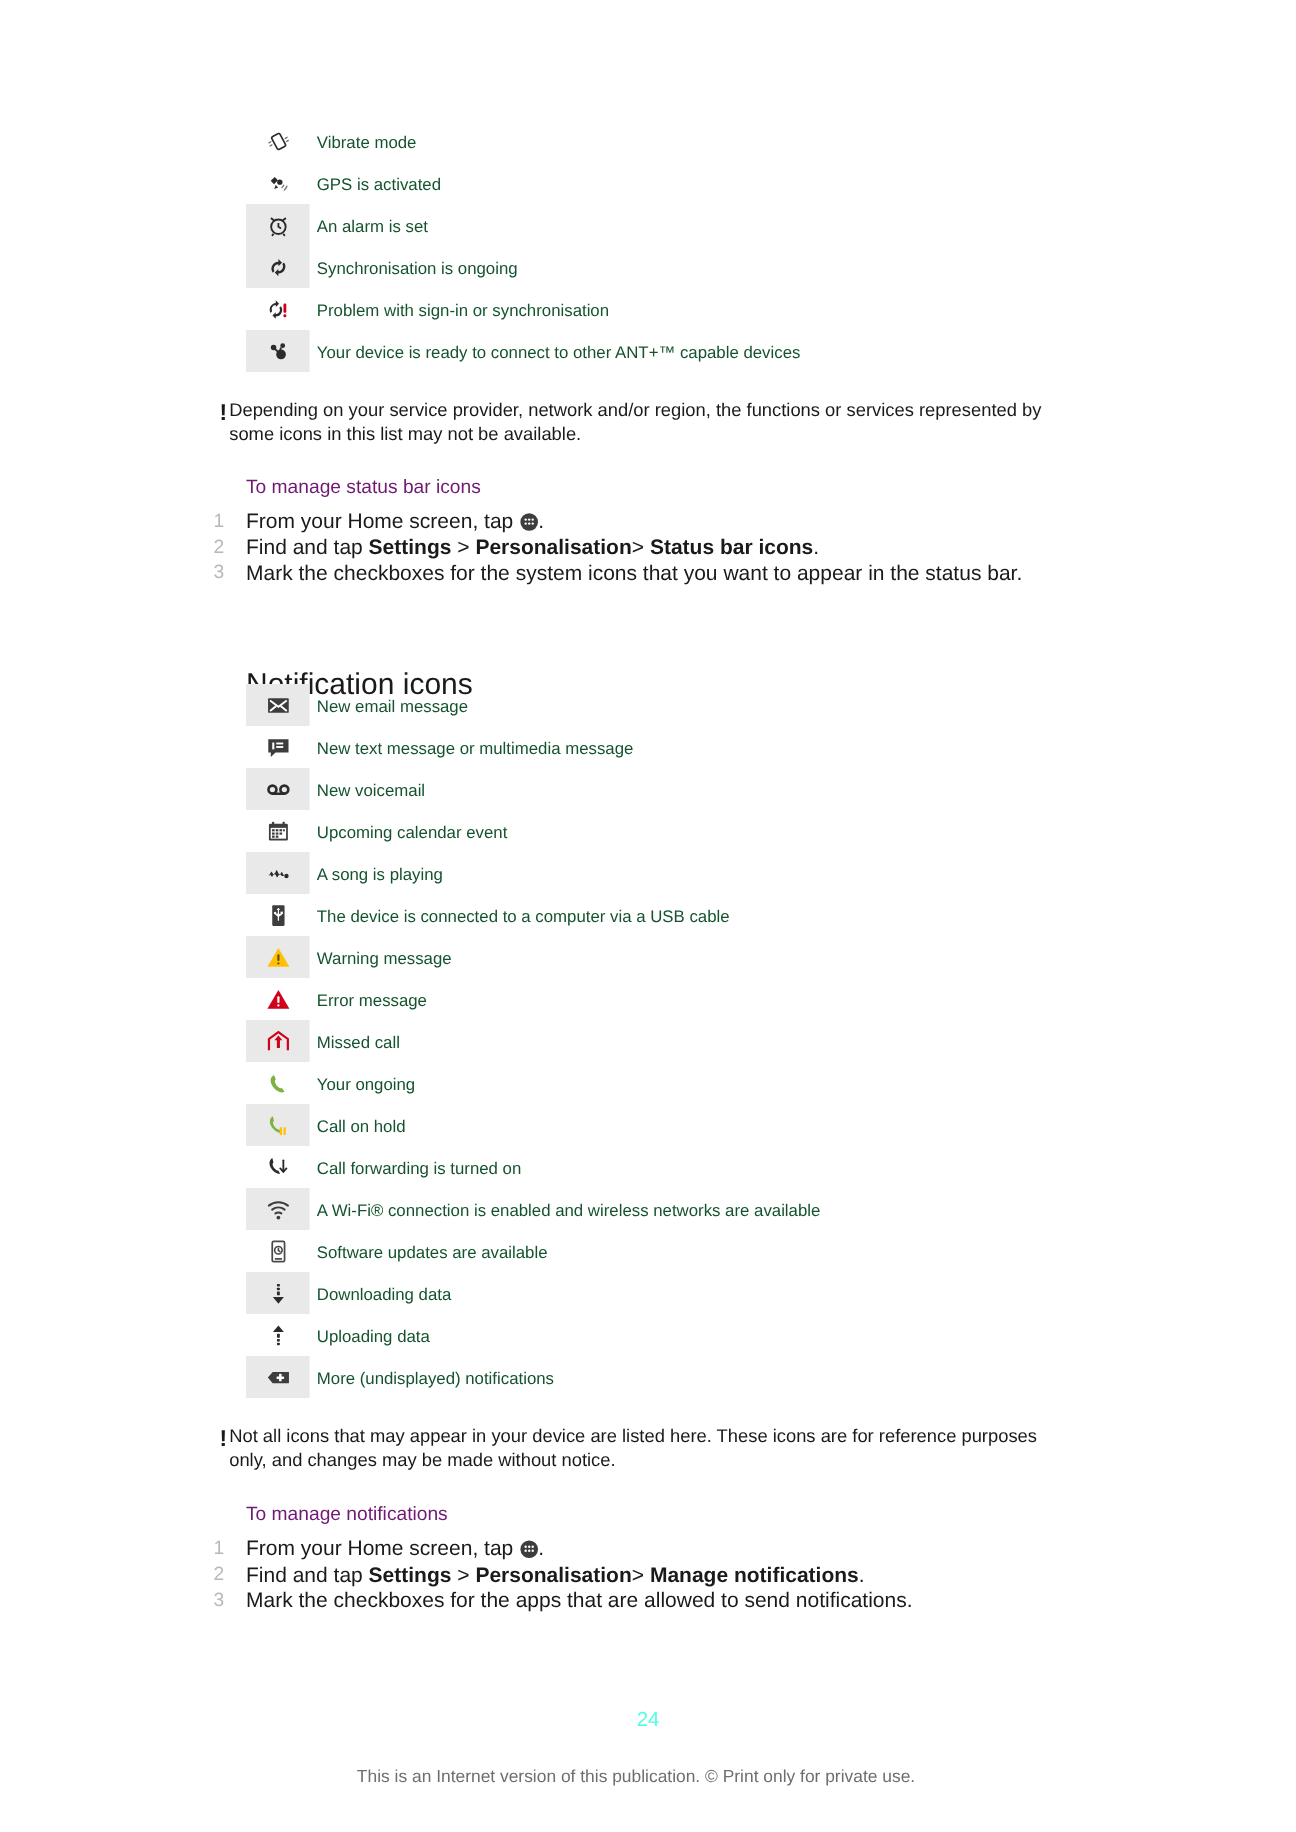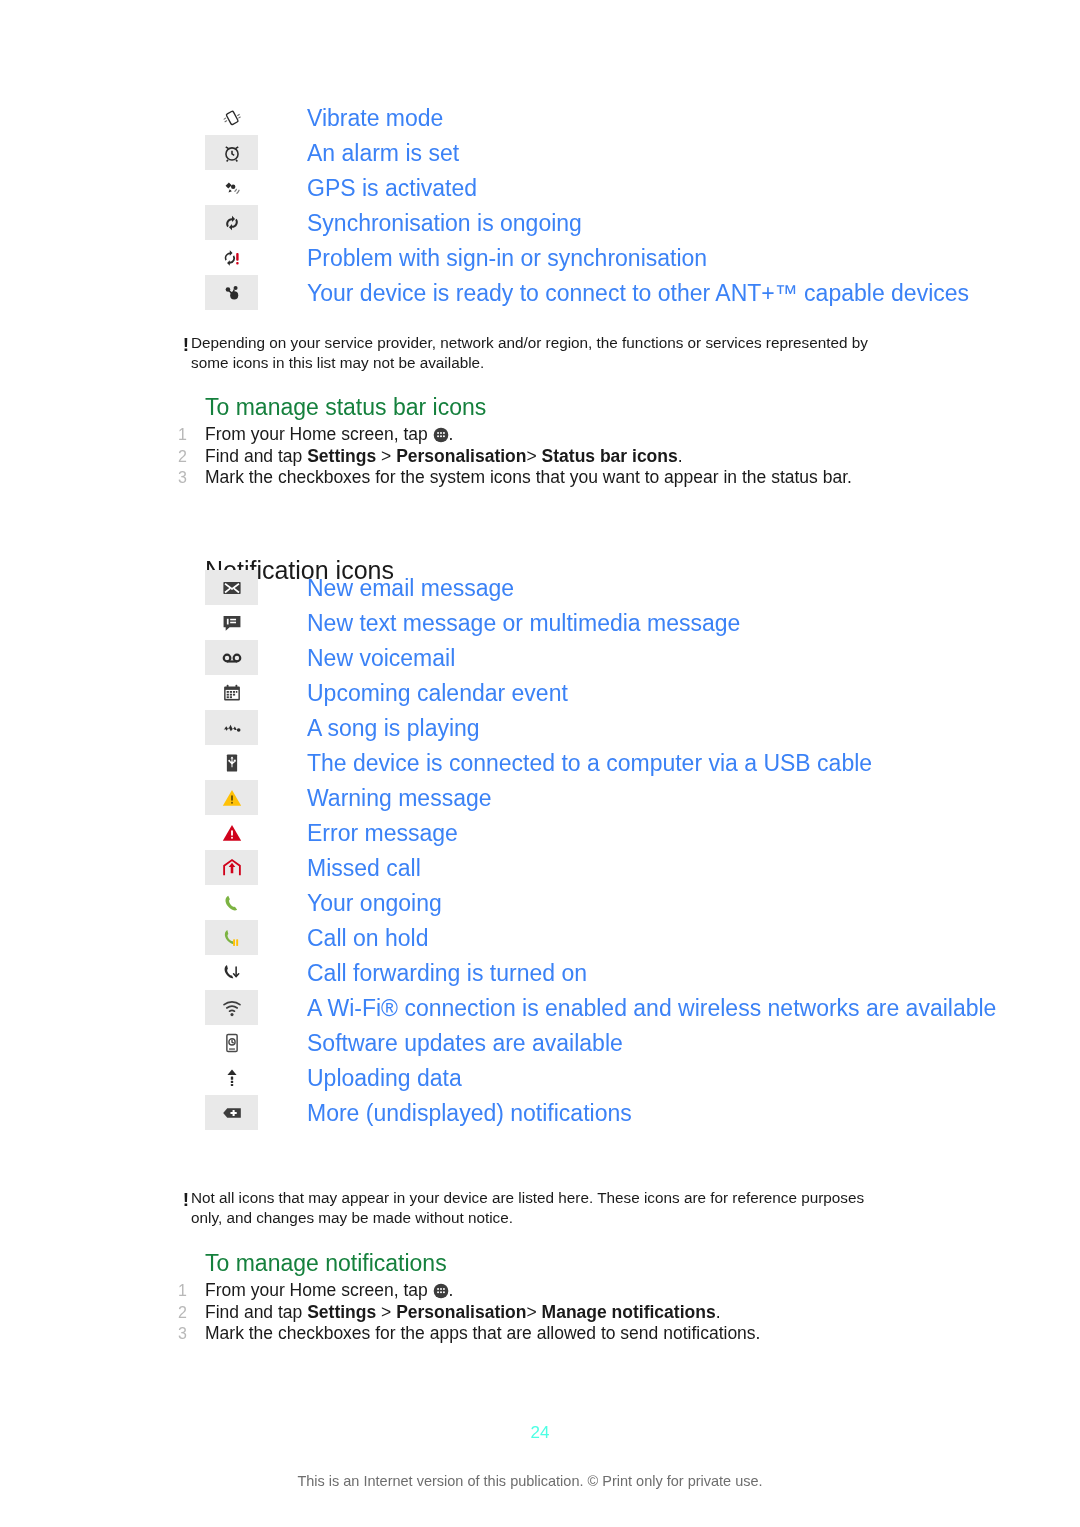--- a/index.html
+++ b/index.html
@@ -40,25 +40,24 @@
     width: 53px;
     height: 35px;
     flex: 0 0 53px;
     display: flex;
     align-items: center;
     justify-content: center;
   }
   .icon-cell svg { display: block; }
   .icon-label {
     padding-left: 6px;
-    font-size: 23px;
+    font-size: 14px;
     line-height: 22px;
-    color: #3b82f6;
+    color: #14532d;
     white-space: nowrap;
-    margin-left: 43px;
   }
 
   
   .note {
     position: absolute;
     left: 175px;
     width: 700px;
   }
   .note-bang {
     position: absolute;
@@ -75,23 +74,23 @@
     margin-left: 16px;
     font-size: 15.3px;
     line-height: 20px;
     color: #1a1a1a;
   }
 
   
   .proc-heading {
     position: absolute;
     left: 205px;
-    font-size: 23px;
+    font-size: 16px;
     line-height: 22px;
-    color: #15803d;
+    color: #701a75;
     white-space: nowrap;
   }
 
   
   .steps {
     position: absolute;
     left: 175px;
     width: 760px;
   }
   .step {
@@ -164,48 +163,48 @@
             <g stroke="#6d6d6d" stroke-width="1.2" stroke-linecap="round">
               <path d="M3.4 13.2l1.6-1.1"></path>
               <path d="M4.4 16l1.7-1"></path>
               <path d="M18.2 9.2l1.7-1.1"></path>
               <path d="M19.4 11.9l1.6-1"></path>
             </g>
           </svg>
         </div>
         <div class="icon-label">Vibrate mode</div>
       </div>
+      <div class="icon-row">
+        <div class="icon-cell">
+          <svg width="22" height="22" viewBox="0 0 24 24" xmlns="http://www.w3.org/2000/svg">
+            <g fill="#2b2b2b">
+              <path d="M5 9.5l3.6-3.6 3 3-3.6 3.6z"></path>
+              <circle cx="13.3" cy="10.7" r="2.4"></circle>
+              <path d="M9.5 13.3l2.3 2.3-3.6 1.3z"></path>
+            </g>
+            <g fill="none" stroke="#7a7a7a" stroke-width="1.3" stroke-linecap="round">
+              <path d="M15.2 15.6a5 5 0 0 0 1.6-2.2"></path>
+              <path d="M17.4 17.8a8 8 0 0 0 2.3-3.4"></path>
+            </g>
+          </svg>
+        </div>
+        <div class="icon-label">GPS is activated</div>
+      </div>
       <div class="icon-row shaded">
         <div class="icon-cell">
           <svg width="22" height="22" viewBox="0 0 24 24" xmlns="http://www.w3.org/2000/svg">
             <g fill="none" stroke="#2b2b2b" stroke-width="1.7">
               <circle cx="12" cy="13" r="6.6"></circle>
               <path d="M12 9.6V13l2.4 1.6"></path>
               <path d="M5.2 5.2l3 2.1M18.8 5.2l-3 2.1"></path>
               <path d="M7.6 19.4l-1.4 1.9M16.4 19.4l1.4 1.9"></path>
             </g>
           </svg>
         </div>
         <div class="icon-label">An alarm is set</div>
-      </div>
-      <div class="icon-row">
-        <div class="icon-cell">
-          <svg width="22" height="22" viewBox="0 0 24 24" xmlns="http://www.w3.org/2000/svg">
-            <g fill="#2b2b2b">
-              <path d="M5 9.5l3.6-3.6 3 3-3.6 3.6z"></path>
-              <circle cx="13.3" cy="10.7" r="2.4"></circle>
-              <path d="M9.5 13.3l2.3 2.3-3.6 1.3z"></path>
-            </g>
-            <g fill="none" stroke="#7a7a7a" stroke-width="1.3" stroke-linecap="round">
-              <path d="M15.2 15.6a5 5 0 0 0 1.6-2.2"></path>
-              <path d="M17.4 17.8a8 8 0 0 0 2.3-3.4"></path>
-            </g>
-          </svg>
-        </div>
-        <div class="icon-label">GPS is activated</div>
       </div>
       <div class="icon-row shaded">
         <div class="icon-cell">
           <svg width="22" height="22" viewBox="0 0 24 24" xmlns="http://www.w3.org/2000/svg">
             <g fill="#2b2b2b">
               <path d="M12 4.2l3.3 3.3-3.3 3.3V8.9a4.2 4.2 0 0 0-3.6 6.3l-1.5 1.5A6.3 6.3 0 0 1 12 6.7z"></path>
               <path d="M12 19.8l-3.3-3.3 3.3-3.3v1.9a4.2 4.2 0 0 0 3.6-6.3l1.5-1.5A6.3 6.3 0 0 1 12 17.3z"></path>
             </g>
           </svg>
         </div>
@@ -448,20 +447,33 @@
             <rect x="6.4" y="2.8" width="11.2" height="18.4" rx="1.4" fill="none" stroke="#4a4a4a" stroke-width="1.6"></rect>
             <g fill="none" stroke="#4a4a4a" stroke-width="1.5">
               <circle cx="12" cy="10.8" r="3.4"></circle>
               <path d="M12 8.4v2.6l1.8 1.2"></path>
             </g>
             <path d="M8.8 18.6h6.4" stroke="#4a4a4a" stroke-width="1.4"></path>
           </svg>
         </div>
         <div class="icon-label">Software updates are available</div>
       </div>
+      <div class="icon-row shaded">
+        <div class="icon-cell">
+          <svg width="22" height="22" viewBox="0 0 24 24" xmlns="http://www.w3.org/2000/svg">
+            <g fill="#2b2b2b">
+              <rect x="10.7" y="3.2" width="2.6" height="2.3" rx="0.6"></rect>
+              <rect x="10.7" y="6.6" width="2.6" height="2.3" rx="0.6"></rect>
+              <rect x="10.7" y="10" width="2.6" height="3.6" rx="0.6"></rect>
+              <path d="M12 21.2l-5-6h10z"></path>
+            </g>
+          </svg>
+        </div>
+        <div class="icon-label">Downloading data</div>
+      </div>
       <div class="icon-row">
         <div class="icon-cell">
           <svg width="22" height="22" viewBox="0 0 24 24" xmlns="http://www.w3.org/2000/svg">
             <g fill="#2b2b2b">
               <path d="M12 2.8l5 6H7z"></path>
               <rect x="10.7" y="10.4" width="2.6" height="3.6" rx="0.6"></rect>
               <rect x="10.7" y="15.1" width="2.6" height="2.3" rx="0.6"></rect>
               <rect x="10.7" y="18.5" width="2.6" height="2.3" rx="0.6"></rect>
             </g>
           </svg>

